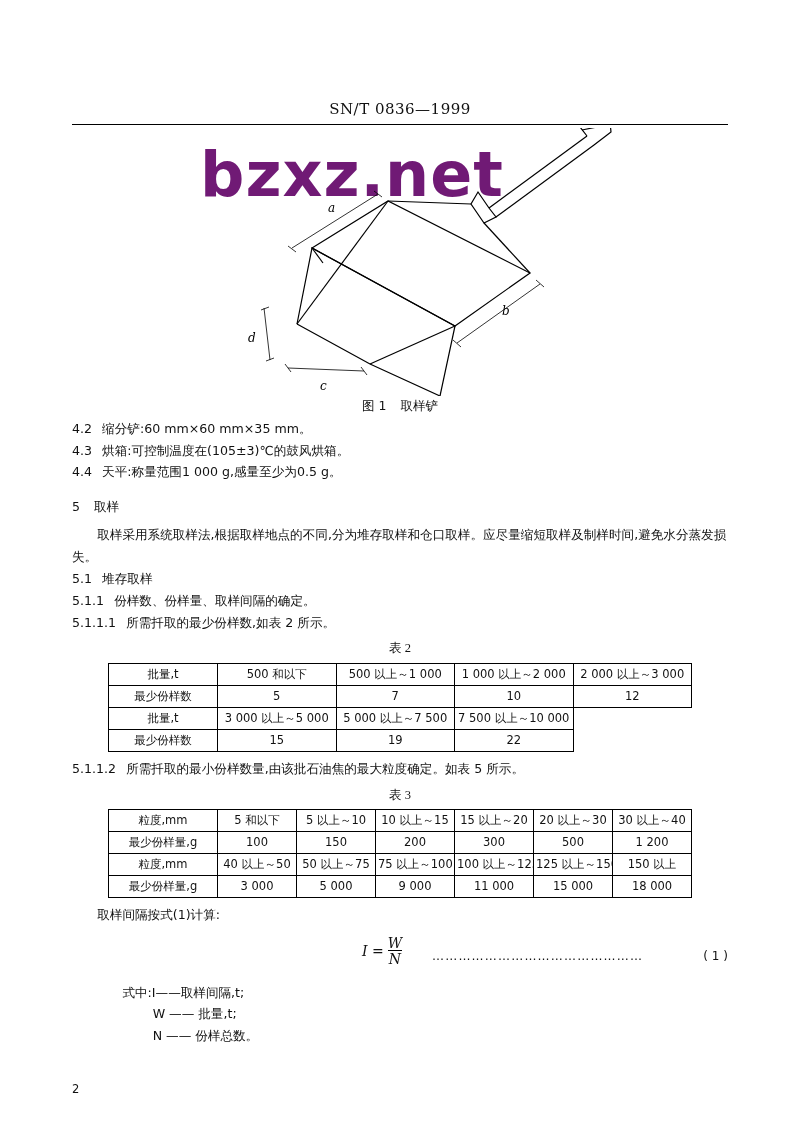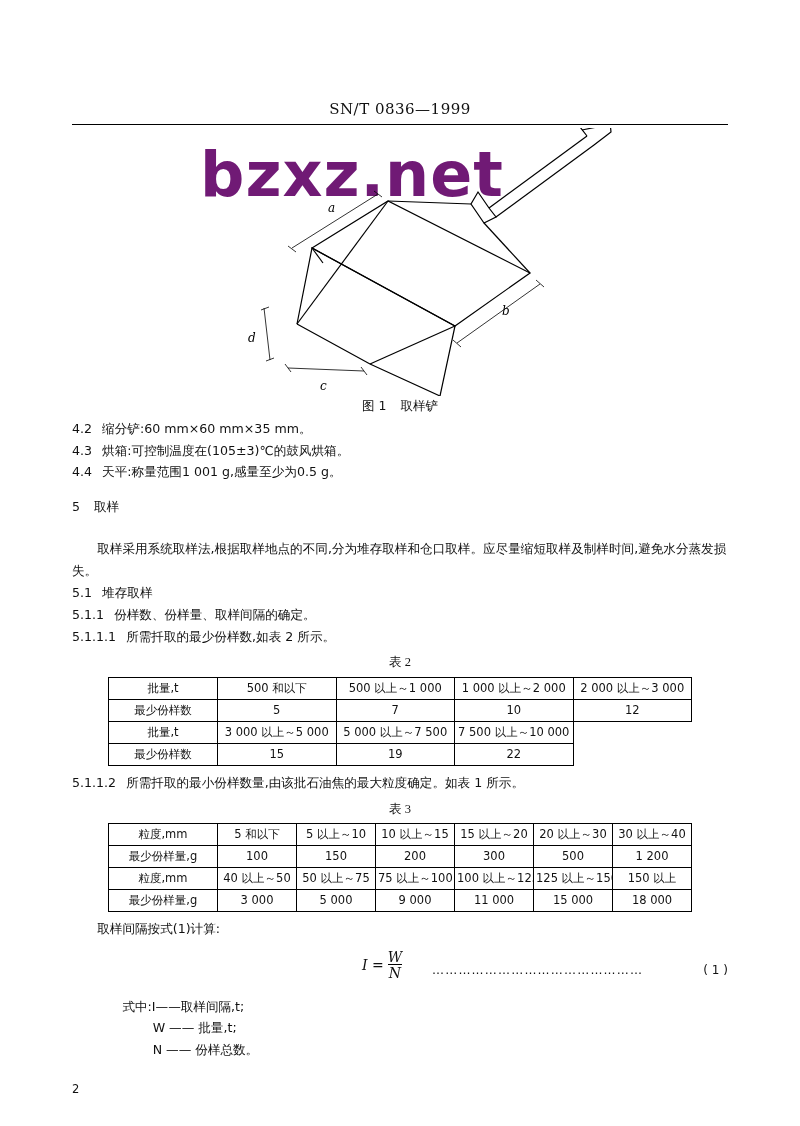--- a/index.html
+++ b/index.html
@@ -89,21 +89,21 @@
     font-size: 12.6px;
     line-height: 1.72;
   }
   .ln {
     display: block;
     white-space: nowrap;
   }
   .ln.indent2 { text-indent: 2em; }
   .ln.wrap { white-space: normal; text-indent: 2em; line-height: 1.78; }
   .seclabel { margin-right: 0.8em; }
-  .sec-head { margin-top: 7px; margin-bottom: 20px; }
+  .sec-head { margin-top: 7px; margin-bottom: 6px; }
   .sec-head .n { margin-right: 1.1em; }
   .gap { height: 6px; }
 
   
   .tbl-title {
     text-align: center;
     font-size: 12.5px;
     margin: 5px 0 3px 0;
     font-family: Liberation Serif, serif;
   }
@@ -242,21 +242,21 @@
 
     <div class="body">
 
       <span class="ln">
         <span class="seclabel">4.2</span><span>缩分铲:60 mm×60 mm×35 mm。</span>
       </span>
       <span class="ln">
         <span class="seclabel">4.3</span><span>烘箱:可控制温度在(105±3)℃的鼓风烘箱。</span>
       </span>
       <span class="ln">
-        <span class="seclabel">4.4</span><span>天平:称量范围1 001 g,感量至少为0.5 g。</span>
+        <span class="seclabel">4.4</span><span>天平:称量范围1 000 g,感量至少为0.5 g。</span>
       </span>
 
       <div class="gap"></div>
 
       <span class="ln sec-head">
         <span class="n">5</span><span>取样</span>
       </span>
 
       <span class="ln wrap">取样采用系统取样法,根据取样地点的不同,分为堆存取样和仓口取样。应尽量缩短取样及制样时间,避免水分蒸发损失。</span>
 
@@ -298,21 +298,21 @@
           <td>15</td>
           <td>19</td>
           <td>22</td>
         </tr>
       </tbody>
         </table>
 
       <div class="gap"></div>
 
       <span class="ln">
-        <span class="seclabel">5.1.1.2</span><span>所需扦取的最小份样数量,由该批石油焦的最大粒度确定。如表 1 所示。</span>
+        <span class="seclabel">5.1.1.2</span><span>所需扦取的最小份样数量,由该批石油焦的最大粒度确定。如表 5 所示。</span>
       </span>
 
       <div class="tbl-title">表 3</div>
       <table class="grid">
         <tbody>
             <tr>
           <td class="lbl">粒度,mm</td>
           <td>5 和以下</td>
           <td>5 以上～10</td>
           <td>10 以上～15</td>

